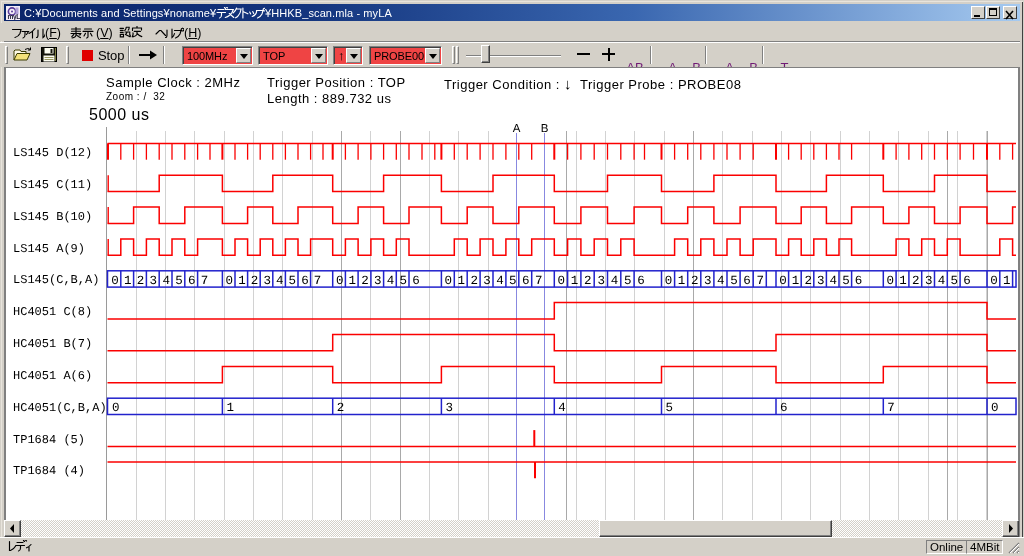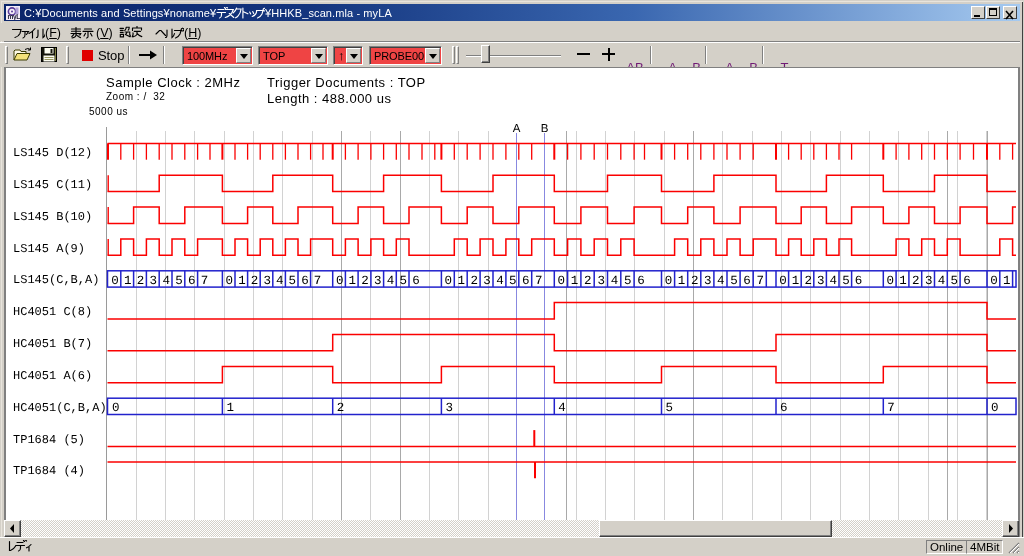--- a/index.html
+++ b/index.html
@@ -171,24 +171,25 @@
  <div class="tsep" style="left:705px"></div>
  <div class="tbtn" style="left:712px;width:22px">→A</div>
  <div class="tbtn" style="left:736px;width:22px">→B</div>
  <div class="tsep" style="left:762px"></div>
  <div class="tbtn" style="left:767px;width:22px">→T</div>
 </div>
 
 <div class="abs client"></div>
 
 <div class="abs" style="left:106px;top:75px;font-size:13px;letter-spacing:0.5px;color:#000">Sample Clock : 2MHz</div>
-<div class="abs" style="left:267px;top:75px;font-size:13px;letter-spacing:0.5px;color:#000">Trigger Documents : TOP</div>
+<div class="abs" style="left:267px;top:75px;font-size:13px;letter-spacing:0.5px;color:#000">Trigger Position : TOP</div>
+<div class="abs" style="left:444px;top:75px;font-size:13px;letter-spacing:0.5px;color:#000">Trigger Condition : <span style="font-size:15px;font-weight:bold">↓</span>&nbsp; Trigger Probe : PROBE08</div>
 <div class="abs" style="left:106px;top:91px;font-size:10px;letter-spacing:0.5px;color:#000">Zoom : /&nbsp; 32</div>
-<div class="abs" style="left:267px;top:91px;font-size:13px;letter-spacing:0.5px;color:#000">Length : 488.000 us</div>
-<div class="abs" style="left:89px;top:106px;font-size:10px;letter-spacing:0.5px;color:#000">5000 us</div>
+<div class="abs" style="left:267px;top:91px;font-size:13px;letter-spacing:0.5px;color:#000">Length : 889.732 us</div>
+<div class="abs" style="left:89px;top:106px;font-size:16px;letter-spacing:0.5px;color:#000">5000 us</div>
 
 <svg class="abs" style="left:0;top:0;text-rendering:geometricPrecision" width="1024" height="556">
 <line x1="106.9" y1="130.5" x2="106.9" y2="519.5" stroke="#d2d2d2" stroke-width="1" shape-rendering="crispEdges"></line>
 <line x1="136.2" y1="130.5" x2="136.2" y2="519.5" stroke="#d2d2d2" stroke-width="1" shape-rendering="crispEdges"></line>
 <line x1="165.6" y1="130.5" x2="165.6" y2="519.5" stroke="#d2d2d2" stroke-width="1" shape-rendering="crispEdges"></line>
 <line x1="194.9" y1="130.5" x2="194.9" y2="519.5" stroke="#d2d2d2" stroke-width="1" shape-rendering="crispEdges"></line>
 <line x1="224.2" y1="130.5" x2="224.2" y2="519.5" stroke="#d2d2d2" stroke-width="1" shape-rendering="crispEdges"></line>
 <line x1="253.5" y1="130.5" x2="253.5" y2="519.5" stroke="#d2d2d2" stroke-width="1" shape-rendering="crispEdges"></line>
 <line x1="282.9" y1="130.5" x2="282.9" y2="519.5" stroke="#d2d2d2" stroke-width="1" shape-rendering="crispEdges"></line>
 <line x1="312.2" y1="130.5" x2="312.2" y2="519.5" stroke="#d2d2d2" stroke-width="1" shape-rendering="crispEdges"></line>

